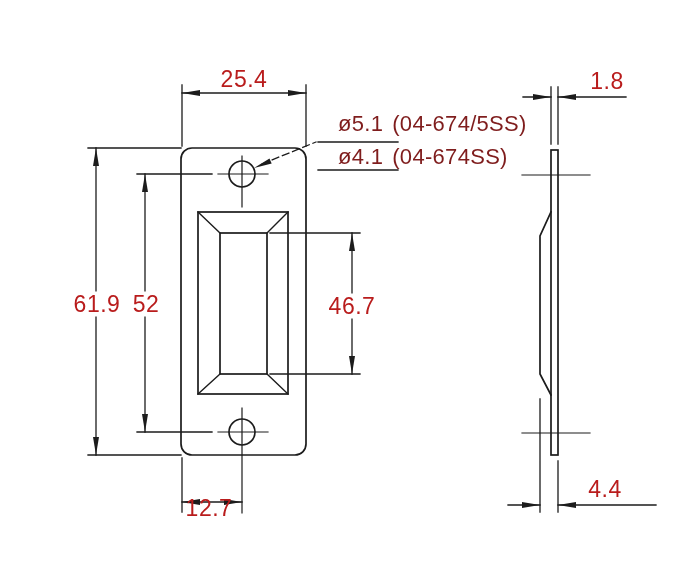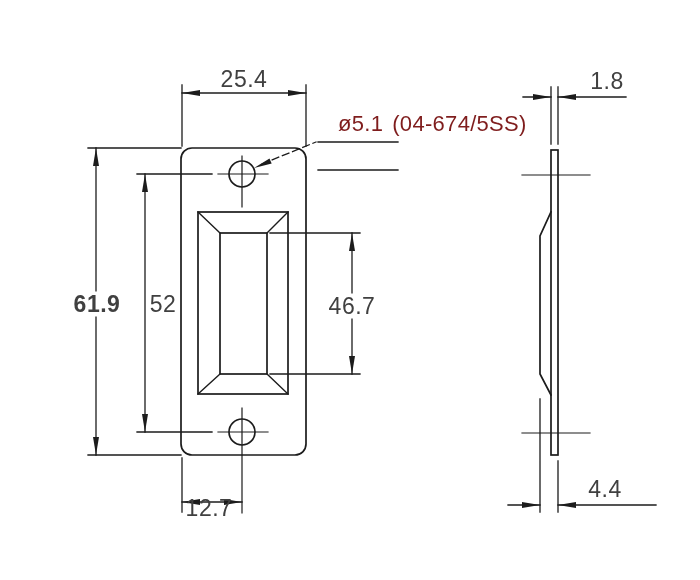--- a/index.html
+++ b/index.html
@@ -18,21 +18,21 @@
   #linework {
     position: absolute;
     left: 0;
     top: 0;
   }
   .dim-text {
     position: absolute;
     transform: translate(-50%, -50%);
     font-size: 23px;
     letter-spacing: 0.5px;
-    color: #404040;
+    color: #b91c1c;
     white-space: nowrap;
     line-height: 1;
   }
   .dim-text.masked {
     background: #ffffff;
     padding: 1px 3px;
   }
   .note-text {
     position: absolute;
     transform: translate(0, -50%);
@@ -118,30 +118,33 @@
 
       <path d="M540,399 L540,512 M558,461 L558,512"></path>
       <path d="M508,505 L540,505 M558,505 L656,505"></path>
       <polygon fill="#1c1c1c" stroke="none" points="540,505 522,502 522,508"></polygon>
       <polygon fill="#1c1c1c" stroke="none" points="558,505 576,502 576,508"></polygon>
     </g>
   </svg>
 
   <div class="dim-text" style="left:244px; top:79px;">25.4</div>
 
-  <div class="dim-text masked" style="left:97px; top:304px;font-weight:bold;">61.9</div>
+  <div class="dim-text masked" style="left:97px; top:304px;">61.9</div>
 
-  <div class="dim-text masked" style="left:163px; top:304px;">52</div>
+  <div class="dim-text masked" style="left:146px; top:304px;">52</div>
 
   <div class="dim-text masked" style="left:352px; top:306px;">46.7</div>
 
   <div class="dim-text" style="left:209px; top:508px;">12.7</div>
 
   <div class="dim-text" style="left:607px; top:81px;">1.8</div>
 
   <div class="dim-text" style="left:605px; top:489px;">4.4</div>
 
   <div class="note-text" style="left:338px; top:124px;">
     <span>ø5.1</span><span class="part">(04-674/5SS)</span>
   </div>
 
+  <div class="note-text" style="left:338px; top:157px;">
+    <span>ø4.1</span><span class="part">(04-674SS)</span>
+  </div>
 
 </div>
 
 </body></html>

